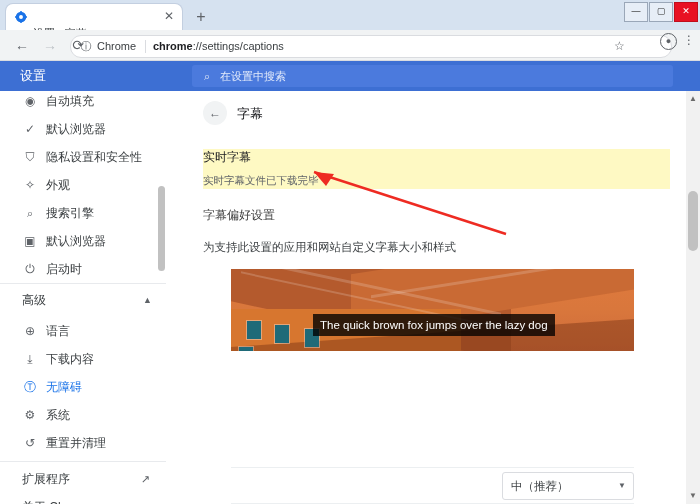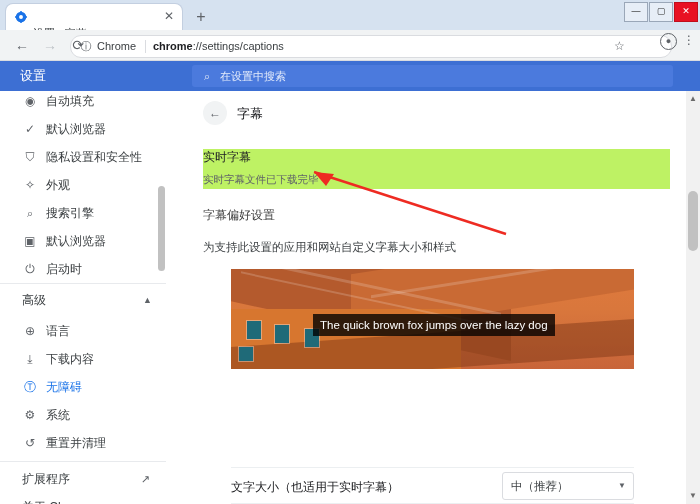--- a/index.html
+++ b/index.html
@@ -52,29 +52,29 @@
   .nav-ext .ne-label{position:absolute;left:22px;top:6px;font-size:12px;color:#3c4043;line-height:16px;}
   .nav-ext .ne-icon{position:absolute;right:16px;top:7px;font-size:11px;color:#5f6368;line-height:14px;}
   .sb-divider{position:absolute;left:0;width:166px;height:1px;background:#e8eaed;}
 
   
   .main{position:absolute;left:166px;top:0;width:534px;height:413px;background:#fff;overflow:hidden;}
   .page-head{position:absolute;left:0;top:0;width:534px;height:44px;}
   .back-btn{position:absolute;left:37px;top:10px;width:24px;height:24px;border-radius:50%;background:#f1f3f4;color:#5f6368;font-size:12px;line-height:24px;text-align:center;cursor:pointer;}
   .page-title{position:absolute;left:71px;top:15px;font-size:13px;color:#202124;line-height:16px;}
 
-  .card{position:absolute;left:37px;width:467px;background:#bef264;font-family:Liberation Serif, serif;}
+  .card{position:absolute;left:37px;width:467px;background:#fef9c3;}
   .row-title{font-size:12px;color:#202124;line-height:16px;}
   .row-sub{font-size:10.5px;color:#5f6368;line-height:14px;margin-top:8px;}
 
   .section-head{position:absolute;left:37px;font-size:12px;color:#404040;line-height:16px;}
   .section-desc{position:absolute;left:37px;font-size:11.5px;color:#3c4043;line-height:16px;}
 
   
-  .preview{position:absolute;left:231px;top:270px;width:403px;height:100px;overflow:hidden;background:#c2410c;}
+  .preview{position:absolute;left:231px;top:270px;width:403px;height:82px;overflow:hidden;background:#c2410c;}
   .pv-sky{position:absolute;left:0;top:0;width:403px;height:100px;background:linear-gradient(180deg,#e07a3d 0%,#d9773c 40%,#c8653a 100%);}
   .pv-roof{position:absolute;left:-20px;top:-10px;width:300px;height:70px;background:#b45a2d;transform:skewY(12deg);}
   .pv-roof2{position:absolute;left:120px;top:-20px;width:320px;height:60px;background:#c96a34;transform:skewY(-9deg);}
   .pv-wall{position:absolute;left:0;top:40px;width:230px;height:60px;background:#d7762f;}
   .pv-shadow{position:absolute;left:0;top:64px;width:403px;height:36px;background:rgba(120,50,20,.45);transform:skewY(-4deg);}
   .pv-beam{position:absolute;background:rgba(255,255,255,.18);}
   .pv-win{position:absolute;width:14px;height:18px;background:#1f6a78;box-shadow:0 0 0 1px rgba(255,255,255,.35);}
   .pv-caption{position:absolute;left:82px;top:45px;background:rgba(0,0,0,.78);color:#fff;font-size:11.5px;line-height:20px;padding:1px 7px;white-space:nowrap;}
 
   .opt-row{position:absolute;left:231px;width:403px;height:32px;}
@@ -241,21 +241,20 @@
         <div class="pv-win" style="left:16px;top:52px;"></div>
         <div class="pv-win" style="left:44px;top:56px;"></div>
         <div class="pv-win" style="left:74px;top:60px;"></div>
         <div class="pv-win" style="left:8px;top:78px;height:14px;"></div>
         <div class="pv-caption">The quick brown fox jumps over the lazy dog</div>
       </div>
 
       <div class="opt-divider" style="top:376px;left:65px;width:403px;"></div>
 
       <div class="opt-row" style="left:65px;top:380px;">
-        <div class="opt-label">文字大小（也适用于实时字幕）</div>
         <div class="opt-select">
           <div class="sel-val">中（推荐）</div>
           <div class="sel-chev">▼</div>
         </div>
       </div>
       <div class="opt-divider" style="top:412px;left:65px;width:403px;"></div>
 
     </div>
   </div>
 

